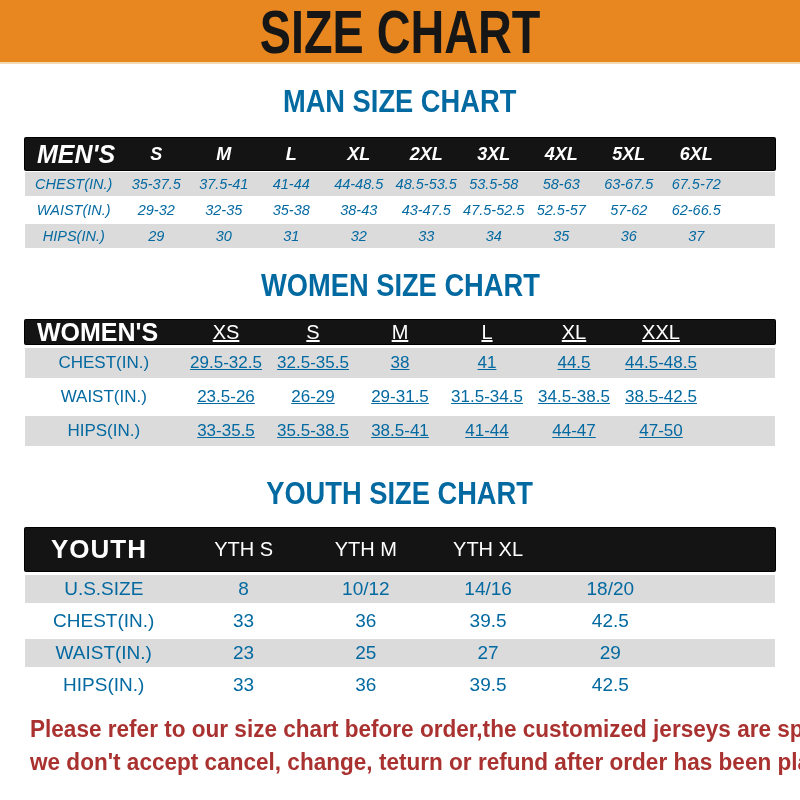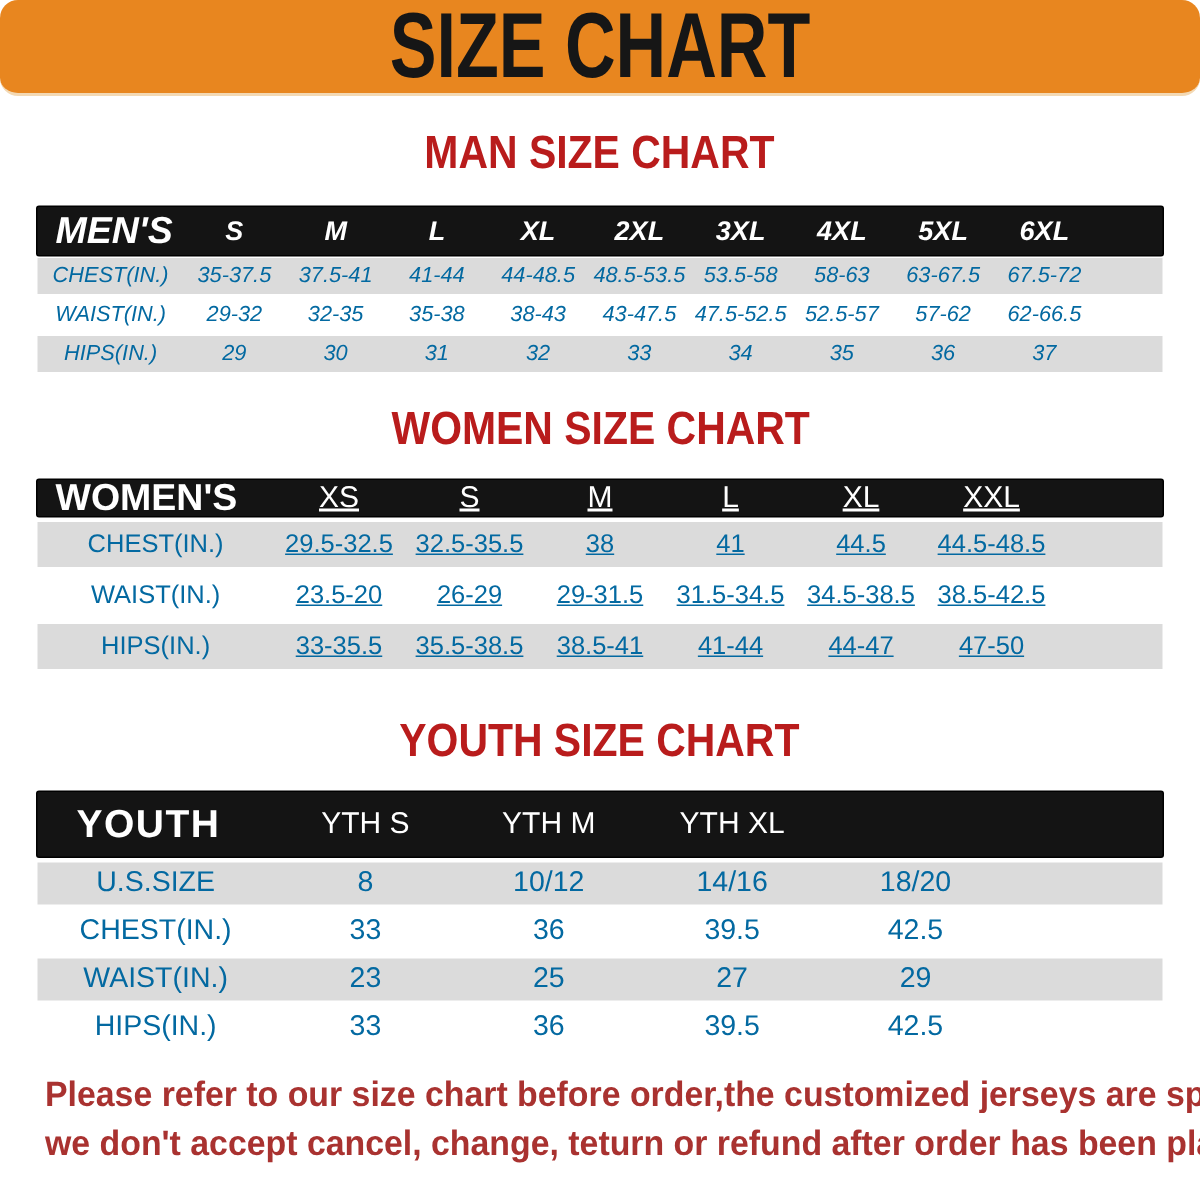--- a/index.html
+++ b/index.html
@@ -17,31 +17,30 @@
     width:800px;height:800px;overflow:hidden;
     color:var(--ink);
   }
   .page{width:800px;height:800px;background:#fff;position:relative;}
 
   
   .banner{
     width:800px;height:64px;background:var(--banner-bg);
     display:flex;align-items:center;justify-content:center;
     border-bottom:2px solid #f3d9b4;
-    border-radius:12px;
   }
   .banner .banner-title{
     font-weight:bold;font-size:57px;color:#161616;
     display:inline-block;transform:scale(0.82,1.08);transform-origin:center;
     letter-spacing:0px;white-space:nowrap;
   }
 
   
   h2.section-heading{
-    text-align:center;font-size:31px;line-height:36px;color:#b91c1c;
+    text-align:center;font-size:31px;line-height:36px;color:#0369a1;
   }
   h2.section-heading span{
     display:inline-block;font-weight:bold;transform:scaleX(0.88);
     transform-origin:center;white-space:nowrap;letter-spacing:0px;
   }
   .heading-man{margin-top:20px;}
   .heading-women{margin-top:20px;}
   .heading-youth{margin-top:30px;}
 
   
@@ -178,21 +177,21 @@
         <span class="st-cell col-label row-label">CHEST(IN.)</span>
         <span class="st-cell col-value value-cell">29.5-32.5</span>
         <span class="st-cell col-value value-cell">32.5-35.5</span>
         <span class="st-cell col-value value-cell">38</span>
         <span class="st-cell col-value value-cell">41</span>
         <span class="st-cell col-value value-cell">44.5</span>
         <span class="st-cell col-value value-cell">44.5-48.5</span>
       </div>
       <div class="st-row st-data white">
         <span class="st-cell col-label row-label">WAIST(IN.)</span>
-        <span class="st-cell col-value value-cell">23.5-20</span>
+        <span class="st-cell col-value value-cell">23.5-26</span>
         <span class="st-cell col-value value-cell">26-29</span>
         <span class="st-cell col-value value-cell">29-31.5</span>
         <span class="st-cell col-value value-cell">31.5-34.5</span>
         <span class="st-cell col-value value-cell">34.5-38.5</span>
         <span class="st-cell col-value value-cell">38.5-42.5</span>
       </div>
       <div class="st-row st-data gray">
         <span class="st-cell col-label row-label">HIPS(IN.)</span>
         <span class="st-cell col-value value-cell">33-35.5</span>
         <span class="st-cell col-value value-cell">35.5-38.5</span>

